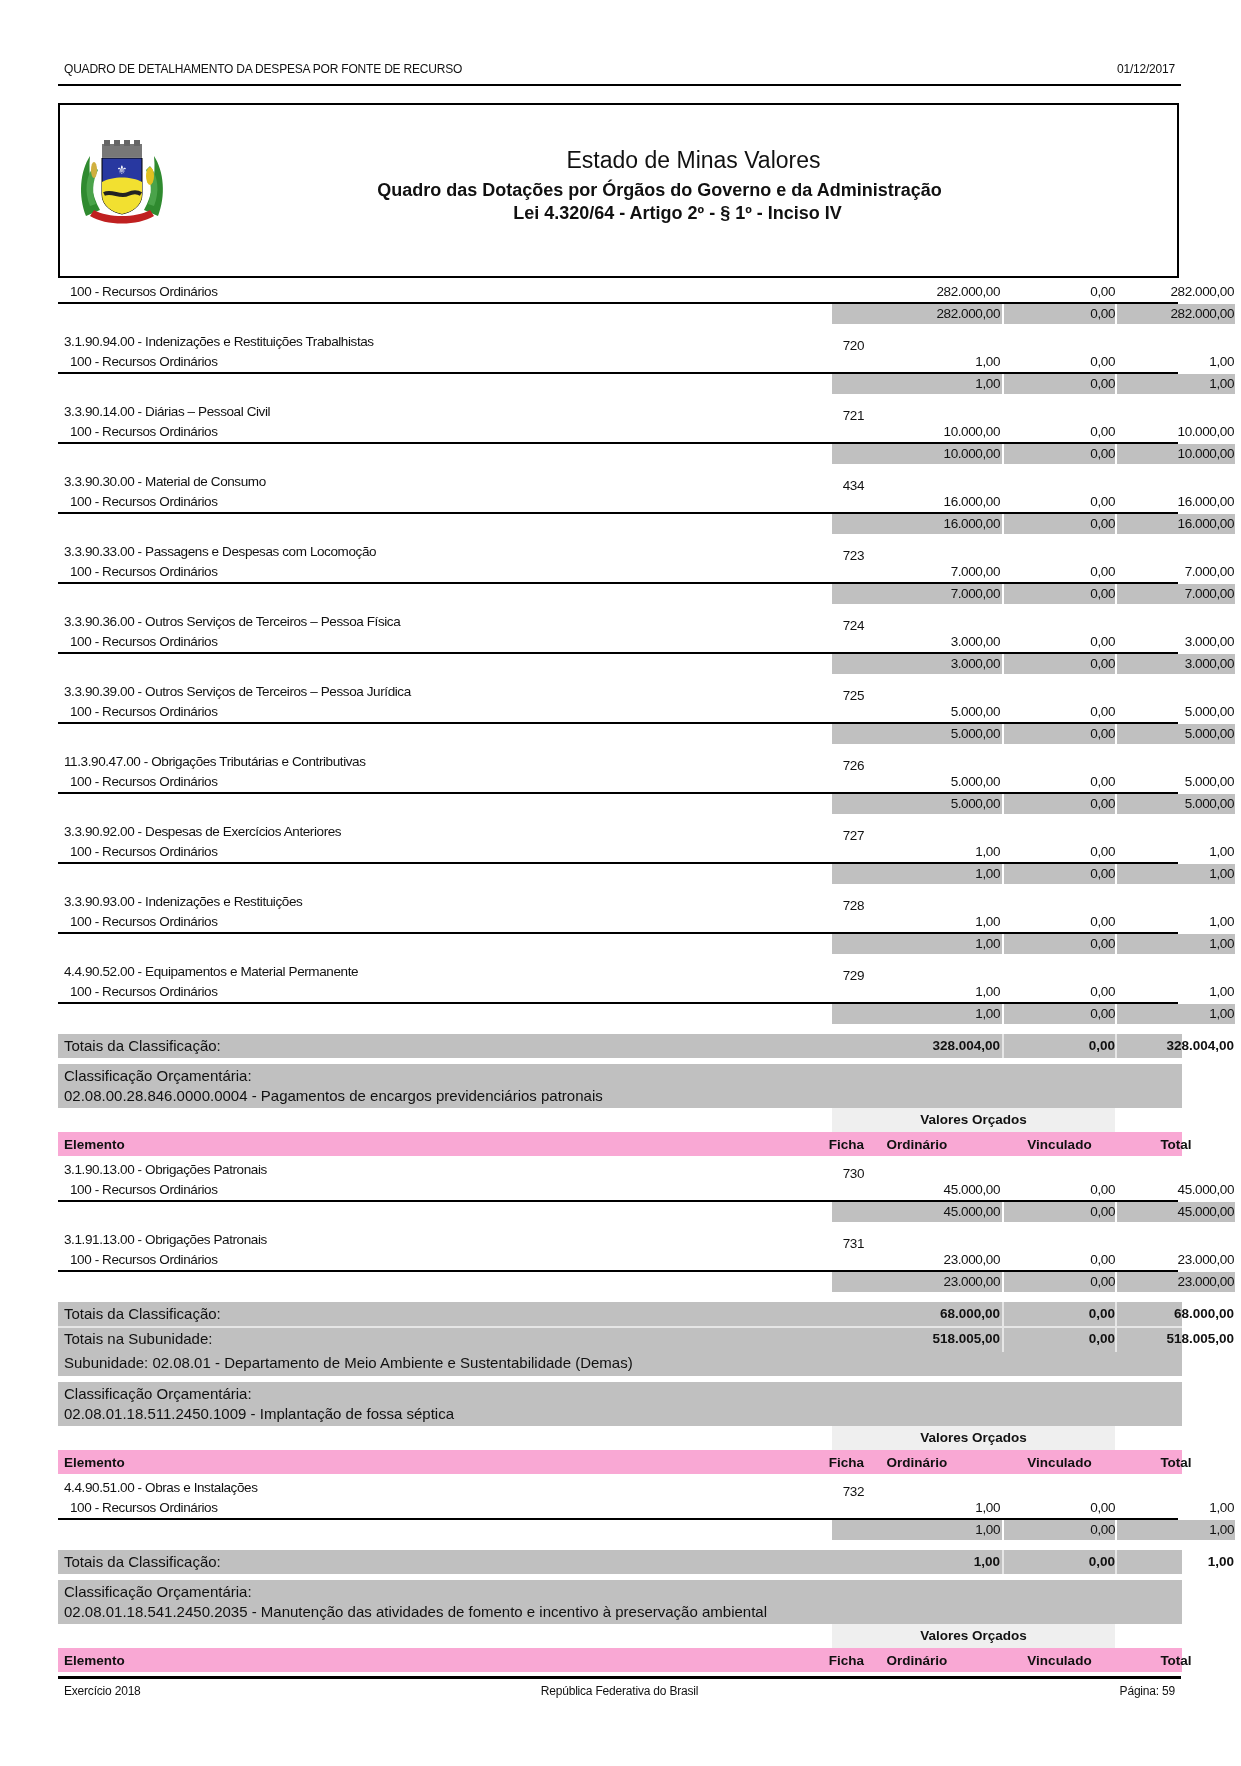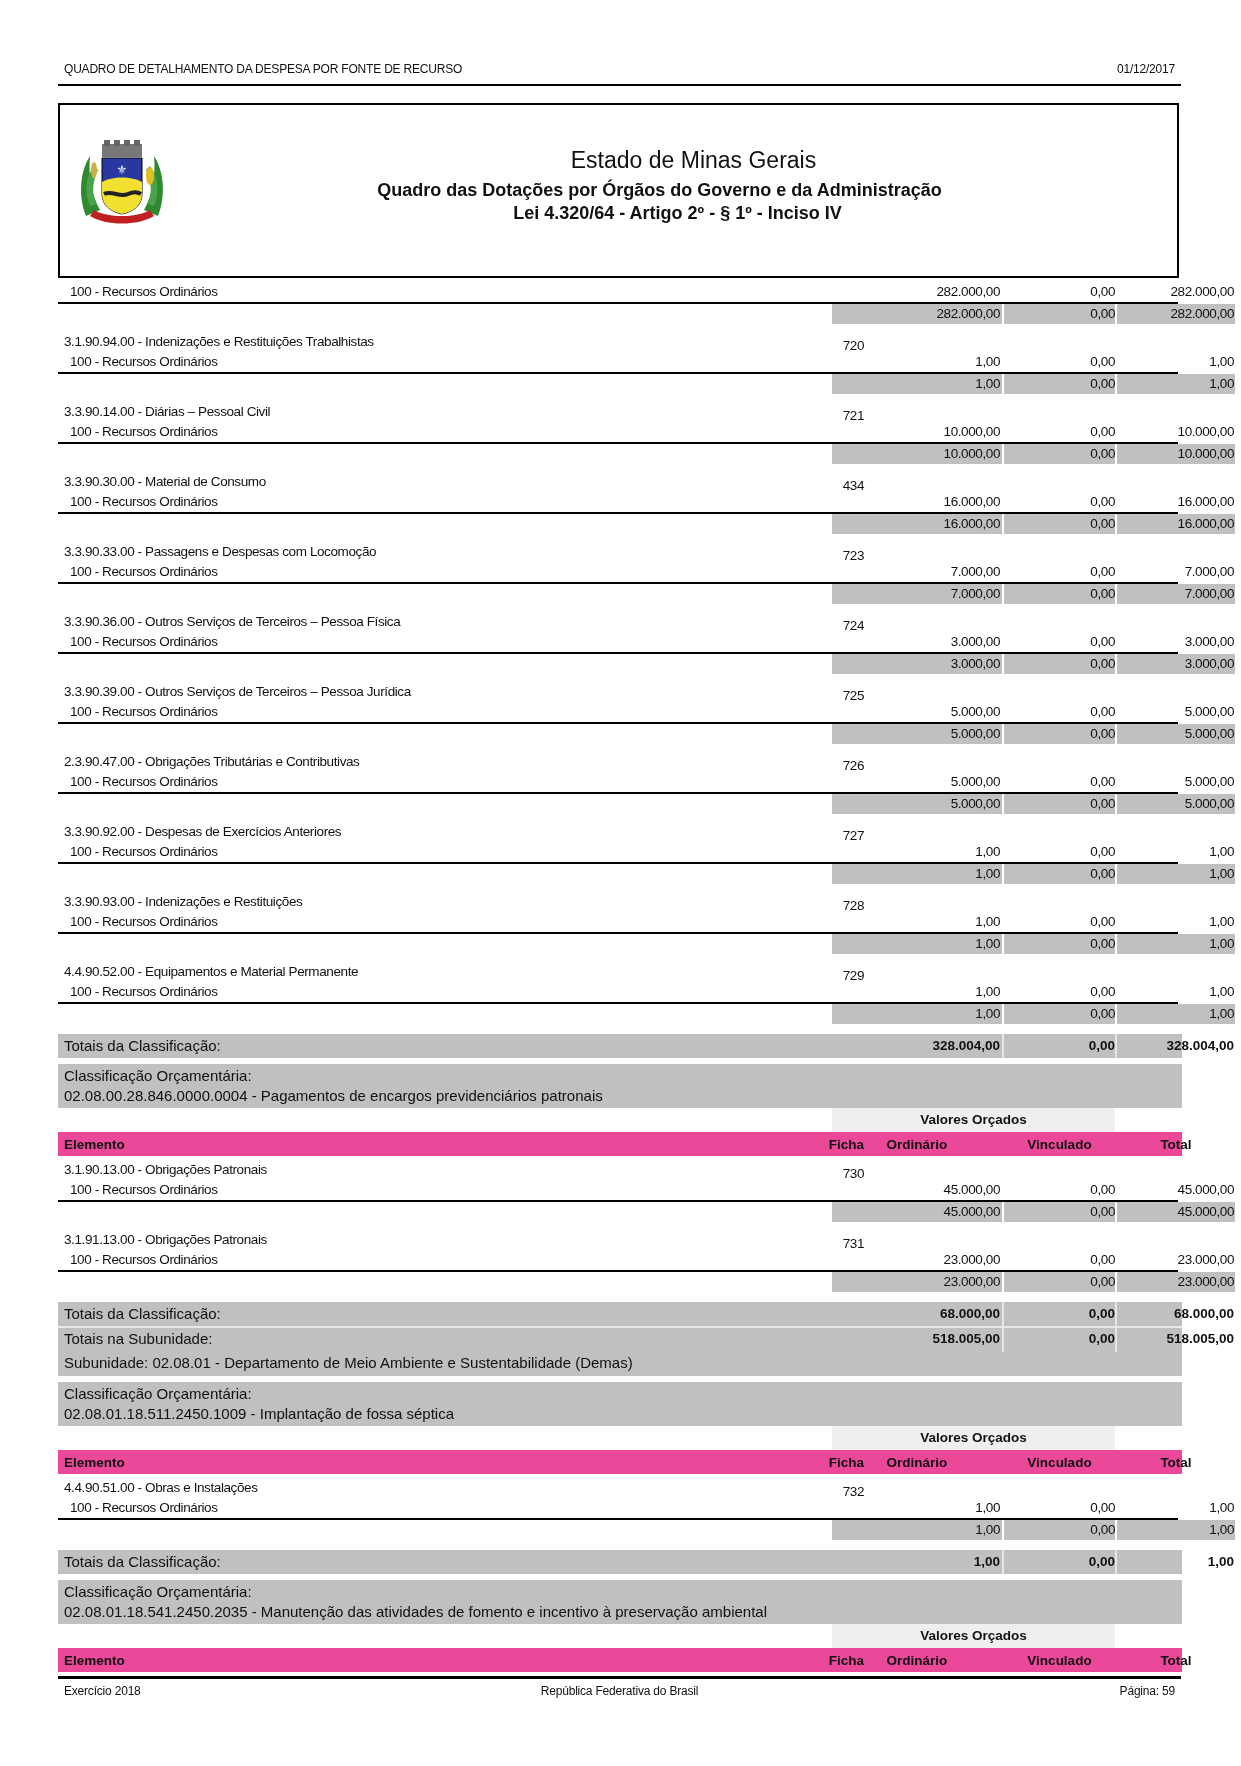--- a/index.html
+++ b/index.html
@@ -34,21 +34,21 @@
   .sep { height: 2px; background: #000; width: 1120px; margin-left: 0; }
   .gap { height: 8px; }
 
   .band { position: relative; background: #c0c0c0; font-size: 15px; }
   .band .btxt { position: absolute; left: 6px; }
   .band .bv { position: absolute; text-align: right; font-weight: bold; font-size: 13.5px; }
   .band .vline { position: absolute; top: 0; bottom: 0; width: 2px; background: #e6e6e6; }
 
   .vo { position: relative; height: 24px; }
   .vo .vohead { position: absolute; left: 774px; width: 283px; top: 0; height: 24px; background: #efefef; text-align: center; font-weight: bold; font-size: 13.5px; line-height: 24px; }
-  .colhdr { position: relative; height: 24px; background: #ec4899; font-weight: bold; font-size: 13.5px; }
+  .colhdr { position: relative; height: 24px; background: #f9a8d4; font-weight: bold; font-size: 13.5px; }
   .colhdr span { position: absolute; top: 5px; }
 
   .rule-bot { position: absolute; left: 58px; width: 1123px; top: 1676px; height: 3px; background: #000; }
   .footer { position: absolute; left: 58px; width: 1123px; top: 1684px; font-size: 12px; letter-spacing: -0.2px; }
   .footer .l { position: absolute; left: 6px; }
   .footer .c { position: absolute; left: 0; right: 0; text-align: center; }
   .footer .r { position: absolute; right: 6px; }
 </style>
 </head>
 <body>
@@ -75,21 +75,21 @@
         <rect x="38" y="4" width="6" height="6" fill="#666"></rect>
         <rect x="48" y="4" width="6" height="6" fill="#666"></rect>
         <rect x="58" y="4" width="6" height="6" fill="#666"></rect>
         <path d="M26 22 H66 V58 C66 70 56 76 46 78 C36 76 26 70 26 58 Z" fill="#2838a0" stroke="#000" stroke-width="1"></path>
         <path d="M26 46 C36 40 56 40 66 46 V58 C66 70 56 76 46 78 C36 76 26 70 26 58 Z" fill="#f2e030"></path>
         <path d="M28 58 C36 54 44 62 52 58 C58 55 62 56 65 58" stroke="#222" stroke-width="4" fill="none"></path>
         <text x="46" y="38" text-anchor="middle" font-size="12" fill="#fff">⚜</text>
         <path d="M14 80 C30 90 62 90 78 80 L74 74 C60 82 32 82 18 74 Z" fill="#c02020"></path>
       </svg>
     </div>
-    <div class="h2">Estado de Minas Gerais</div>
+    <div class="h2">Estado de Minas Valores</div>
     <div class="h3">Quadro das Dotações por Órgãos do Governo e da Administração</div>
     <div class="h4">Lei 4.320/64 - Artigo 2º - § 1º - Inciso IV</div>
   </div>
 
   <div class="content">
 
     <div class="row">
       <span class="lbl ind">100 - Recursos Ordinários</span>
       <span class="v c1">282.000,00</span>
       <span class="v c2">0,00</span>
@@ -240,21 +240,21 @@
             <span class="box b3"></span>
       <span class="v c1">5.000,00</span>
       <span class="v c2">0,00</span>
       <span class="v c3">5.000,00</span>
     </div>
     <div class="gap"></div>
   </div>
 
   <div>
     <div class="row">
-      <span class="lbl">2.3.90.47.00 - Obrigações Tributárias e Contributivas</span>
+      <span class="lbl">11.3.90.47.00 - Obrigações Tributárias e Contributivas</span>
       <span class="ficha">726</span>
     </div>
     <div class="row">
       <span class="lbl ind">100 - Recursos Ordinários</span>
       <span class="v c1">5.000,00</span>
       <span class="v c2">0,00</span>
       <span class="v c3">5.000,00</span>
     </div>
     <div class="sep"></div>
     <div class="row">

